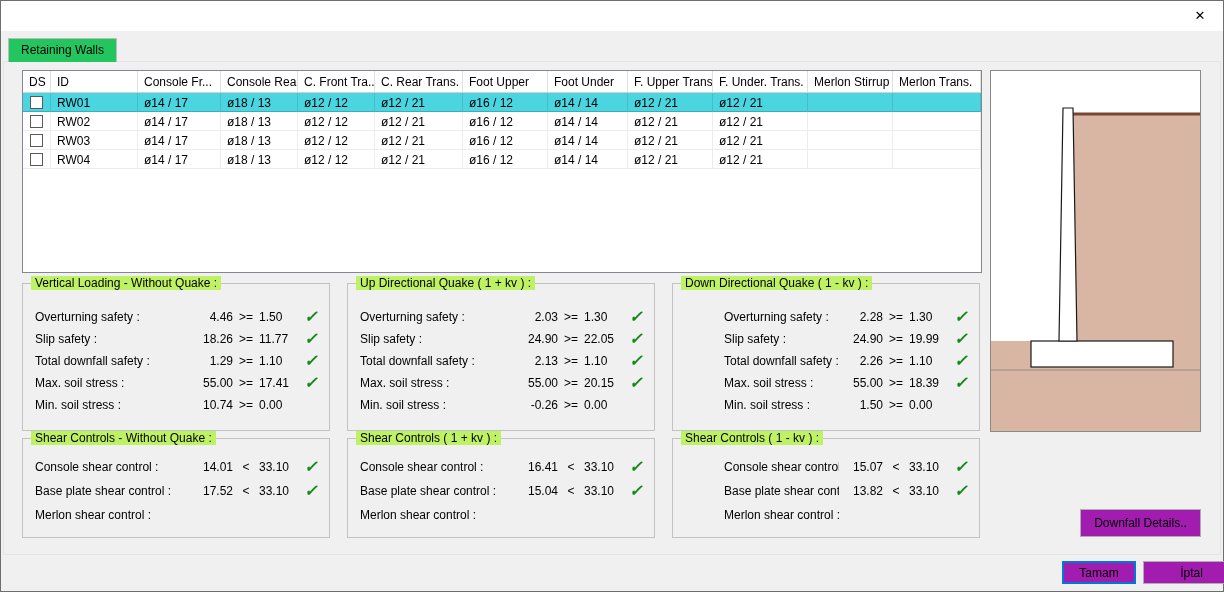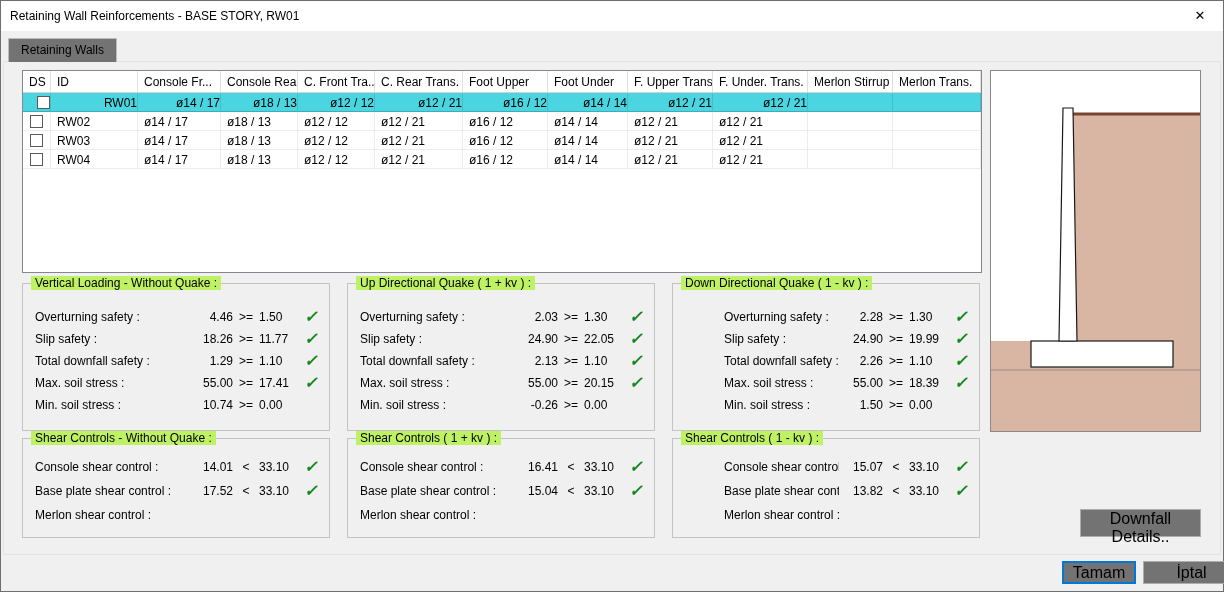--- a/index.html
+++ b/index.html
@@ -7,33 +7,33 @@
     width:1224px;height:592px;position:relative;overflow:hidden;
     background:#f0f0f0;font-family:"Liberation Sans",sans-serif;font-size:12px;color:#000;
     box-shadow:inset 0 0 0 1px #6e6e6e;
   }
   
   .titlebar{position:absolute;left:1px;top:1px;right:1px;height:30px;background:#ffffff;}
   .title{position:absolute;left:9px;top:0;line-height:30px;font-size:12px;white-space:nowrap;}
   .closebtn{position:absolute;right:0;top:0;width:46px;height:30px;line-height:30px;text-align:center;font-size:13px;cursor:default;}
   
   .tab{position:absolute;left:8px;top:38px;height:24px;padding:0 12px;line-height:23px;
-       background:#737373;border:1px solid #bcbcbc;border-bottom:none;z-index:3;box-sizing:border-box;}
+       background:#22c55e;border:1px solid #bcbcbc;border-bottom:none;z-index:3;box-sizing:border-box;}
   .page-sep{position:absolute;left:3px;top:61px;width:1218px;height:494px;border:1px solid #e3e3e3;box-sizing:border-box;pointer-events:none;z-index:1;}
   
   :root{--cols:28px 87px 83px 77px 77px 88px 85px 80px 85px 95px 85px minmax(0,1fr);--sel:#4ad5e0;--check:#14871a;}
   .table{position:absolute;left:22px;top:70px;width:960px;height:203px;background:#fff;
          border:1px solid #828790;box-sizing:border-box;overflow:hidden;z-index:2;}
   .grid{display:grid;grid-template-columns:var(--cols);}
   .th{height:22px;box-sizing:border-box;padding:4px 0 0 6px;border-right:1px solid #e0e0e0;border-bottom:1px solid #d2d2d2;
       white-space:nowrap;overflow:hidden;background:#fff;}
   .tr{height:19px;}
   .td{height:19px;box-sizing:border-box;padding:3px 0 0 6px;border-right:1px solid #ececec;border-bottom:1px solid #ececec;
       white-space:nowrap;overflow:hidden;}
-  .tr.selected .td{background:var(--sel);border-right-color:rgba(0,0,0,0.10);border-bottom-color:rgba(0,0,0,0.18);text-align:right;}
+  .tr.selected .td{background:var(--sel);border-right-color:rgba(0,0,0,0.10);border-bottom-color:rgba(0,0,0,0.18);}
   .td.ds{padding:3px 0 0 7px;}
   .checkbox{display:inline-block;width:11px;height:11px;border:1px solid #5a5a5a;background:#fff;box-sizing:content-box;}
   
   .gb{position:absolute;width:308px;border:1px solid #c3c3c3;box-sizing:border-box;z-index:2;}
   .r1{top:283px;height:148px;}
   .r2{top:438px;height:100px;}
   .c1{left:22px;} .c2{left:347px;} .c3{left:672px;padding-left:39px;}
   .legend{position:absolute;top:-8px;left:8px;background:#bef264;padding:0 4px;white-space:nowrap;}
   .r1 .rows{padding-top:22px;}
   .r2 .rows{padding-top:16px;}
@@ -42,31 +42,30 @@
   .plabel{flex:1;white-space:nowrap;overflow:hidden;}
   .pval{width:44px;text-align:right;white-space:nowrap;}
   .pop{width:26px;text-align:center;white-space:nowrap;}
   .plim{width:40px;text-align:left;white-space:nowrap;}
   .pchk{width:24px;text-align:center;color:var(--check);font-weight:700;font-size:16px;font-style:italic;line-height:1;}
   
   .preview{position:absolute;left:990px;top:70px;width:211px;height:362px;background:#fff;
            border:1px solid #898989;box-sizing:border-box;z-index:2;overflow:hidden;}
   .preview svg{display:block;}
   
-  .btn{position:absolute;background:#737373;border:1px solid #adadad;box-sizing:border-box;
-       font-family:"Liberation Sans",sans-serif;font-size:16px;text-align:center;padding:0;z-index:2;cursor:default;}
+  .btn{position:absolute;background:#a21caf;border:1px solid #adadad;box-sizing:border-box;
+       font-family:"Liberation Sans",sans-serif;font-size:12px;text-align:center;padding:0;z-index:2;cursor:default;}
   #btn-downfall{left:1080px;top:509px;width:121px;height:28px;}
   #btn-ok{left:1062px;top:561px;width:74px;height:23px;border:1px solid #0078d7;box-shadow:inset 0 0 0 1px #0078d7;}
   #btn-cancel{left:1143px;top:561px;width:97px;height:23px;}
 </style>
 </head>
 <body>
 
 <div class="titlebar">
-  <span class="title">Retaining Wall Reinforcements - BASE STORY, RW01</span>
   <span class="closebtn">✕</span>
 </div>
 
 <div class="tab">Retaining Walls</div>
 <div class="page-sep"></div>
 
 <div class="table">
   <div id="thead" class="grid">
       <div class="th">DS</div>
       <div class="th">ID</div>

